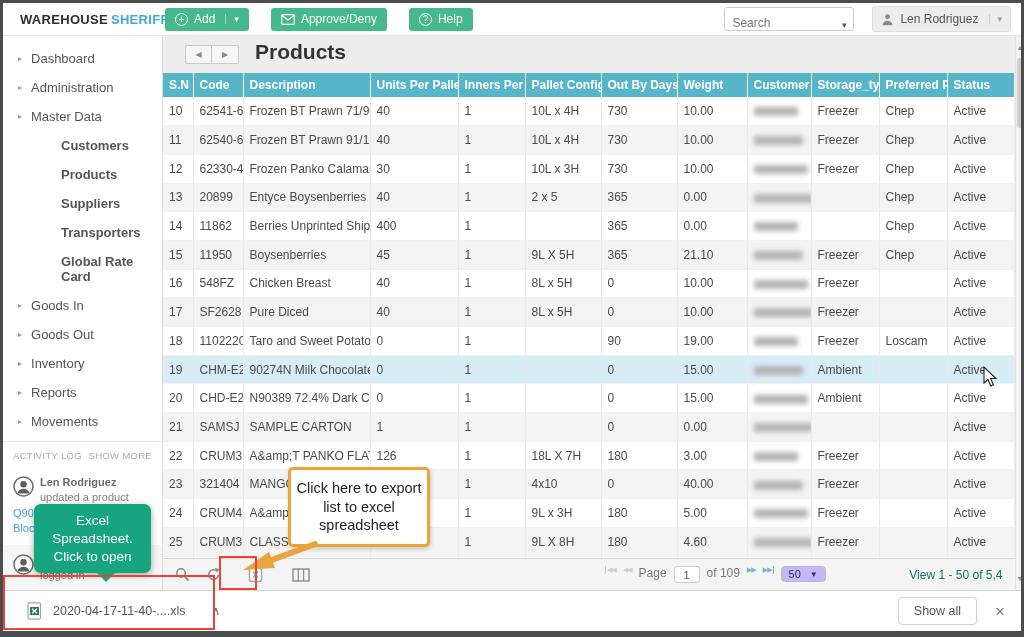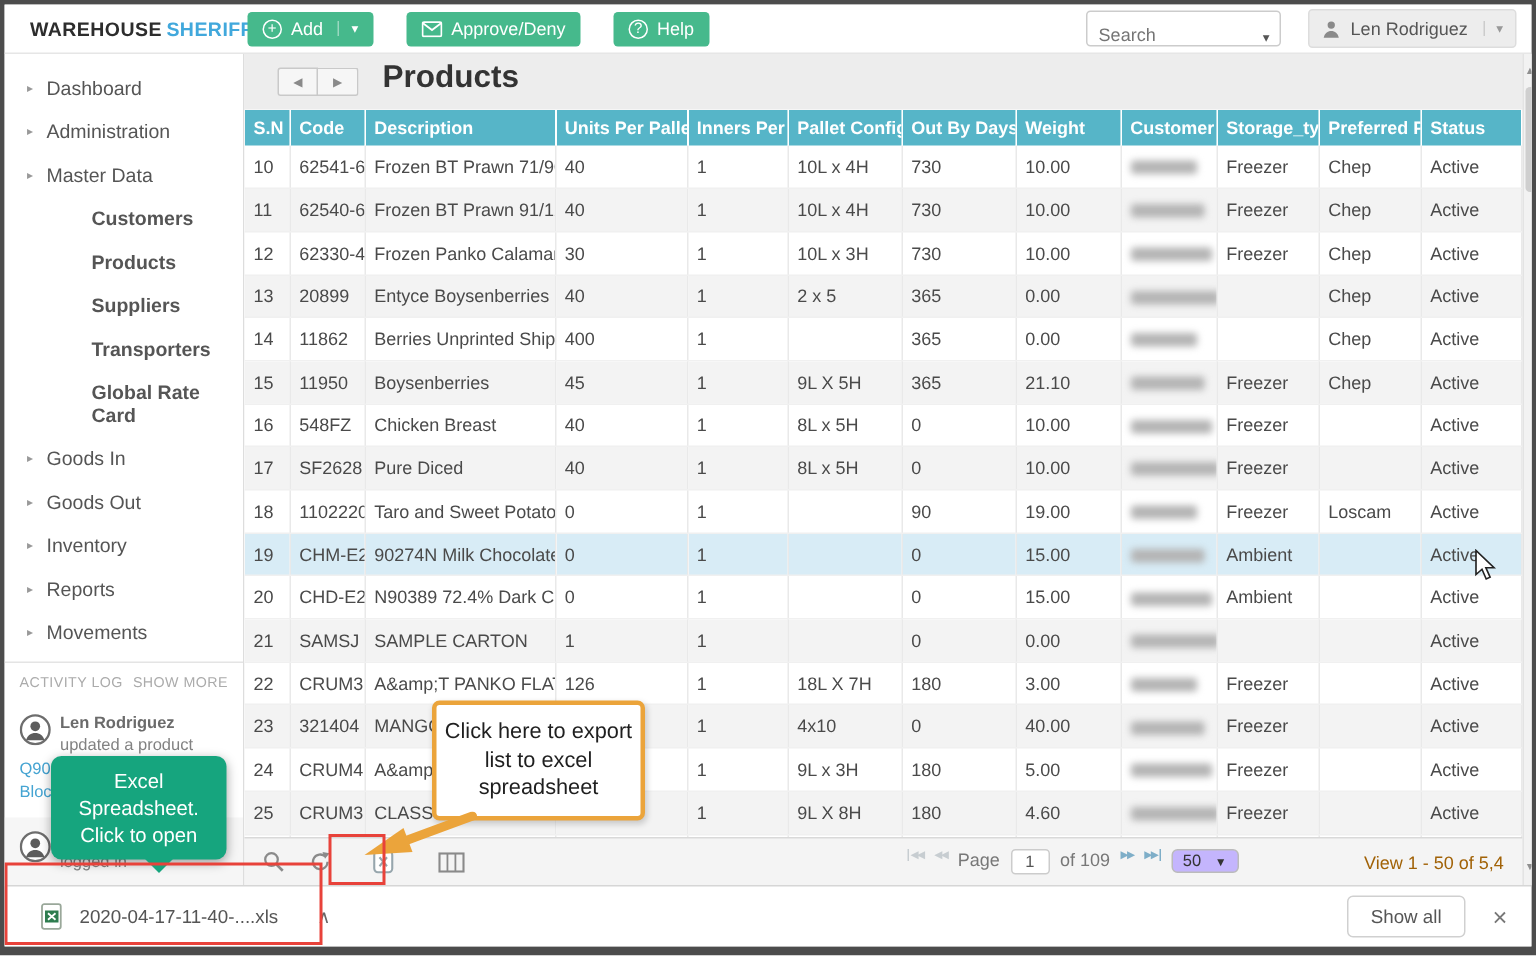--- a/index.html
+++ b/index.html
@@ -55,21 +55,21 @@
   .footerbar { flex:0 0 32px; background:#f4f4f4; border-top:1px solid #d9d9d9; display:flex; align-items:center; padding:0 12px; font-size:12px; color:#777; }
   .ficons { display:flex; align-items:center; gap:16px; }
   .ficon { cursor:pointer; display:inline-flex; }
   .pager { display:flex; align-items:flex-start; gap:7px; margin-left:295px; white-space:nowrap; }
   .pg { font-size:7px; letter-spacing:-1px; cursor:pointer; }
   .pg.dis { color:#c7cdd1; }
   .pg.en { color:#7eaec8; }
   .pg-input { width:26px; height:17px; border:1px solid #ccc; border-radius:3px; text-align:center; font-size:11px; color:#555; font-family:inherit; }
   .pg-size { display:flex; align-items:center; gap:9px; border:1px solid #bbb; border-radius:4px; background:#c4b5fd; padding:1px 7px; font-size:11px; color:#333; cursor:pointer; }
   .pg-size .caret { font-size:8px; }
-  .view-range { margin-left:auto; color:#a16207; white-space:nowrap; }
+  .view-range { margin-left:auto; color:#0f766e; white-space:nowrap; }
 
   
   .vscroll { position:absolute; top:0; right:0; bottom:0; width:10px; background:#f2f2f2; border-left:1px solid #e3e3e3; }
   .vscroll .sa { position:absolute; left:0; width:100%; text-align:center; font-size:7px; color:#8f8f8f; cursor:pointer; }
   .vscroll .sa.up { top:8px; }
   .vscroll .sa.down { bottom:8px; }
   .vscroll .thumb { position:absolute; left:1px; top:22px; width:7px; height:70px; background:#cfcfcf; border-radius:3px; }
 
   
   .dlbar { position:relative; height:41px; background:#fff; border-top:1px solid #d6d6d6; display:flex; align-items:center; padding:0 12px; }

